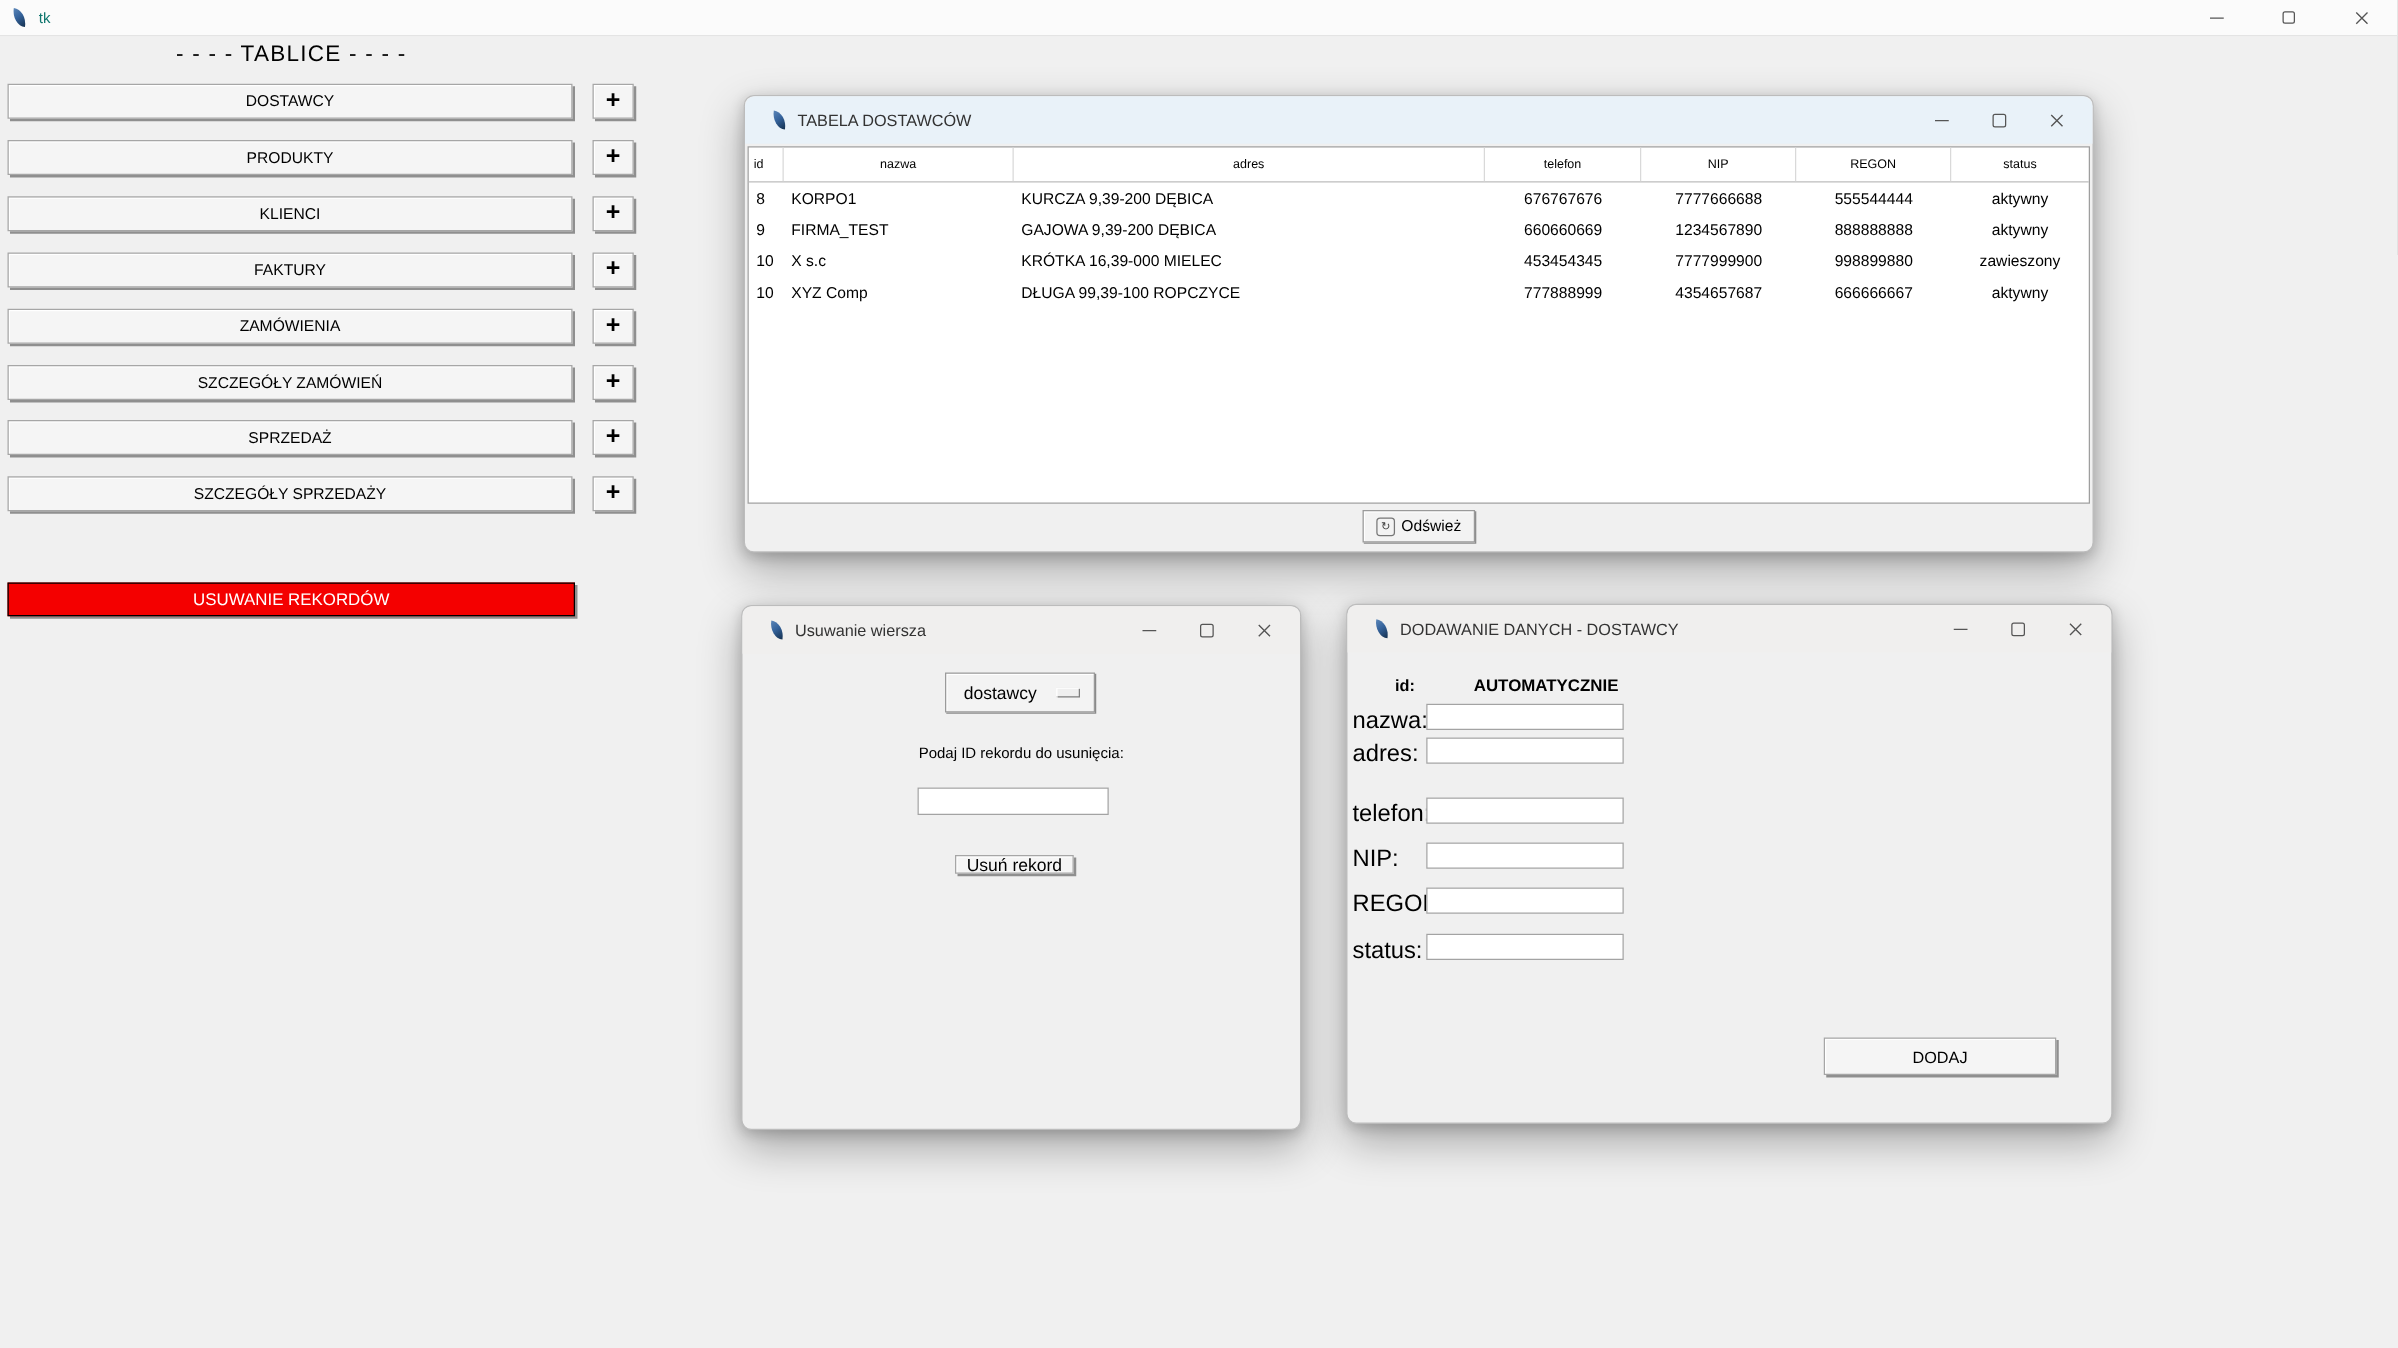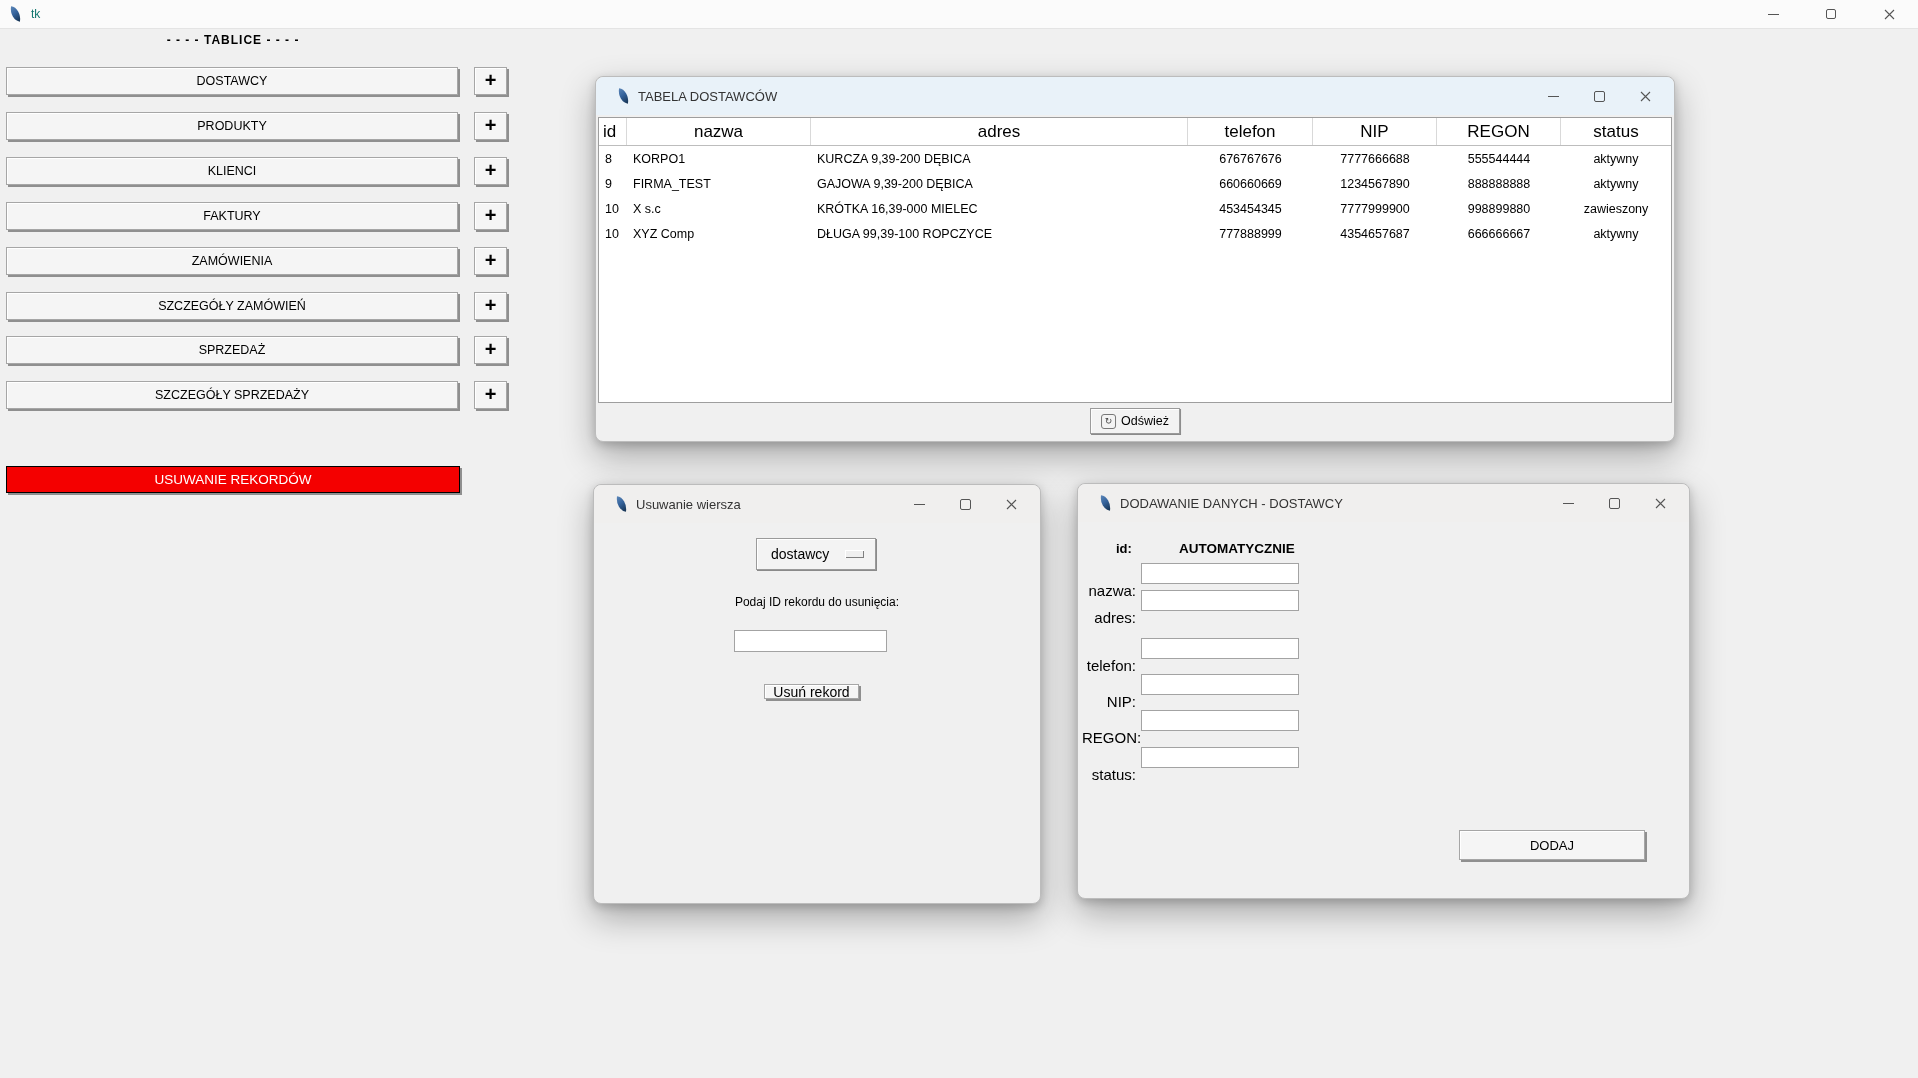--- a/index.html
+++ b/index.html
@@ -15,21 +15,21 @@
   .main-title{margin-left:10px;font-size:12px;color:#0f766e;text-align:right;}
   .cap-controls{margin-left:auto;display:flex;align-items:center;height:100%;}
   .cap-btn{width:58px;height:100%;display:flex;align-items:center;justify-content:center;}
   .glyph-min{width:11px;height:0;border-top:1px solid #555;}
   .glyph-max{width:9px;height:9px;border:1px solid #555;border-radius:2px;}
   .glyph-restore{position:relative;width:8px;height:8px;border:1px solid #555;border-radius:2px;background:#fbfbfb;}
   .glyph-restore::before{content:"";position:absolute;top:-4px;left:2px;width:8px;height:8px;
                          border:1px solid #555;border-radius:2px;z-index:-1;}
 
   .tablice-header{position:absolute;left:0;top:33px;width:466px;text-align:center;
-                  font-size:12px;font-weight:bold;letter-spacing:1px;}
+                  font-size:18px;font-weight:normal;letter-spacing:1px;}
 
   .tk-btn{position:absolute;display:flex;align-items:center;justify-content:center;
           background:#f5f5f5;border:1px solid #a6a6a6;box-shadow:2px 2px 0 #8f8f8f,inset 1px 1px 0 #ffffff;
           font-size:12.5px;box-sizing:border-box;cursor:default;}
   .side-btn{left:6px;width:452px;height:28px;}
   .plus-btn{left:474px;width:33px;height:28px;font-size:20px;font-weight:900;padding-bottom:2px;}
   .del-btn{position:absolute;left:6px;top:466px;width:454px;height:27px;
            background:var(--delete-button-bg,#f40000);color:var(--delete-button-fg,#ffffff);
            border:1px solid #000;box-shadow:2px 2px 0 #8f8f8f;display:flex;align-items:center;justify-content:center;
            font-size:13.5px;box-sizing:border-box;}
@@ -43,21 +43,21 @@
   .fwin .cap-controls{margin-right:6px;}
 
   .tbl .fwin-titlebar{background:var(--active-titlebar,#e9f2f9);}
   .inact .fwin-titlebar{background:#f0efee;}
 
   
   .tv{position:absolute;left:2px;top:40px;width:1074px;height:286px;background:#fff;
       border:1px solid #9e9e9e;box-sizing:border-box;}
   .tv-grid{display:grid;grid-template-columns:28px 184px 377px 125px 124px 124px 1fr;}
   .tv-head{height:27px;border-bottom:1px solid #bdbdbd;}
-  .hc{display:flex;align-items:center;justify-content:center;font-size:17px;border-right:1px solid #d9d9d9;}
+  .hc{display:flex;align-items:center;justify-content:center;font-size:10px;border-right:1px solid #d9d9d9;}
   .hc:last-child{border-right:none;}
   .hc.first{justify-content:flex-start;padding-left:4px;}
   .tv-row{height:25px;}
   .c{display:flex;align-items:center;font-size:12.5px;overflow:hidden;white-space:nowrap;}
   .cl{padding-left:6px;}
   .cc{justify-content:center;}
 
   .refresh-btn{position:absolute;left:50%;transform:translateX(-50%);top:331px;height:26px;padding:0 10px;
                display:flex;align-items:center;gap:5px;background:#f3f3f3;border:1px solid #9a9a9a;
                box-shadow:1px 1px 0 #8a8a8a,inset 1px 1px 0 #fff;font-size:12.5px;box-sizing:border-box;}
@@ -75,21 +75,21 @@
   .tk-entry{position:absolute;background:#fff;border:1px solid #a3a3a3;box-sizing:border-box;
             font-family:"Liberation Sans",sans-serif;font-size:13px;padding:0 4px;outline:none;}
   .id-entry{left:140px;top:145px;width:153px;height:22px;}
   .usun-btn{position:absolute;left:170px;top:199px;width:95px;height:15px;font-size:14px;}
 
   
   .idrow{position:absolute;left:0;top:57px;width:100%;height:18px;margin-left:24px;}
   .id-label{position:absolute;left:14px;font-size:13px;font-weight:bold;}
   .id-value{position:absolute;left:77px;font-size:13.5px;font-weight:bold;}
   .frow{position:absolute;left:0;width:100%;height:22px;}
-  .f-label{position:absolute;left:4px;width:54px;text-align:right;font-size:15px;top:3px;margin-top:16px;}
+  .f-label{position:absolute;left:4px;width:54px;font-size:19px;top:3px;}
   .f-entry{position:absolute;left:63px;top:0;width:158px;height:21px;}
   .dodaj-btn{position:absolute;left:381px;top:346px;width:186px;height:30px;font-size:13px;}
 
   svg{display:block;}
 </style>
 </head>
 <body>
 
 <div class="stage">
 

